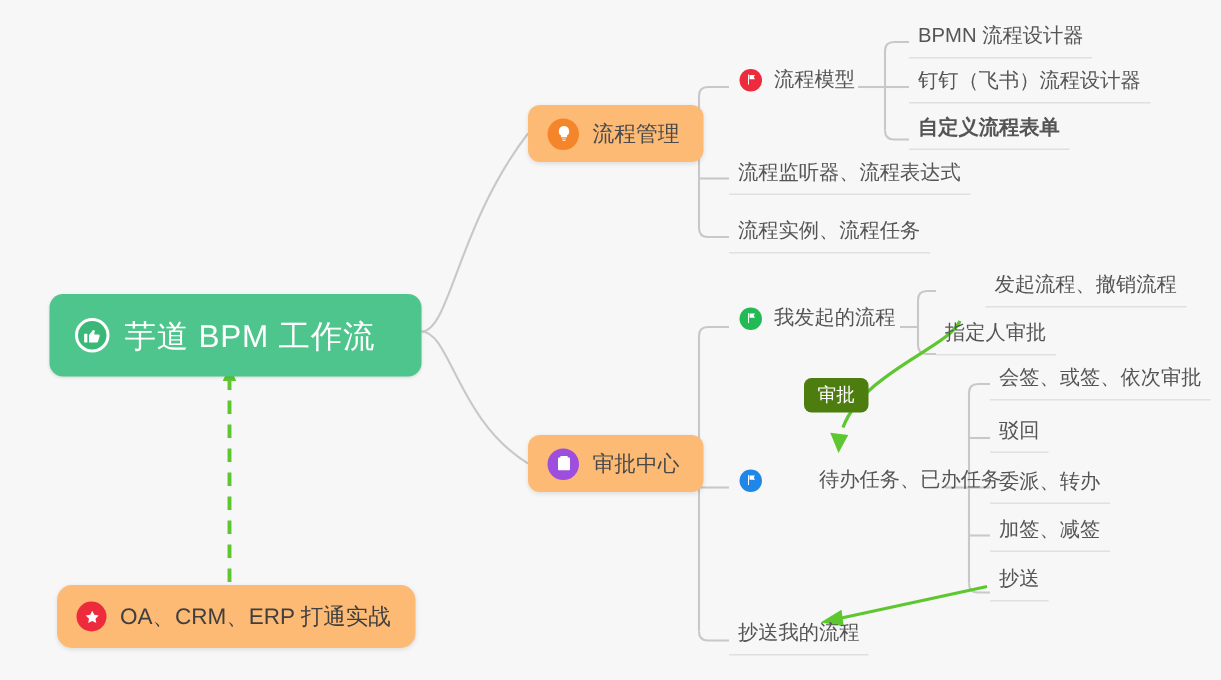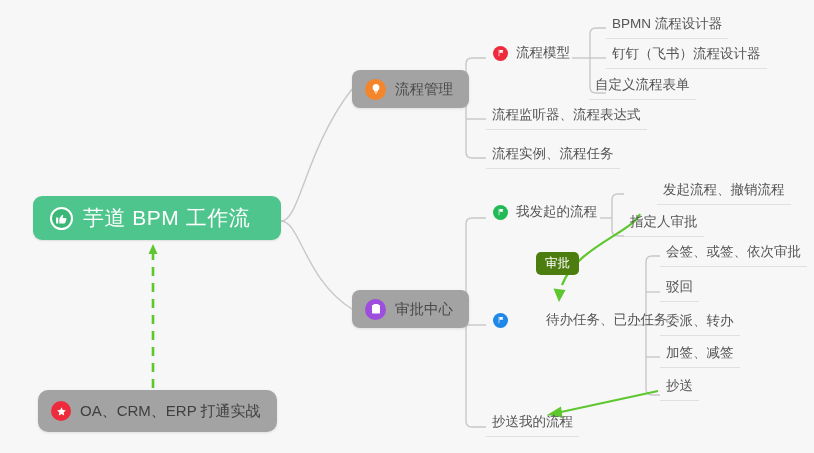--- a/index.html
+++ b/index.html
@@ -24,41 +24,41 @@
     height: 453px;
     pointer-events: none;
   }
 
   
   .root-node {
     position: absolute;
     left: 33px;
     top: 196px;
     width: 248px;
-    height: 44px;
+    height: 55px;
     background: #4ec58c;
     border-radius: 9px;
     box-shadow: 0 1px 2px rgba(0,0,0,0.10);
     display: flex;
     align-items: center;
     padding-left: 17px;
     box-sizing: border-box;
   }
   .root-label {
     color: #ffffff;
     font-size: 21px;
     letter-spacing: 0.5px;
     margin-left: 10px;
     white-space: nowrap;
   }
 
   
   .card-node {
     position: absolute;
-    background: #a3a3a3;
+    background: #fdba74;
     border-radius: 8px;
     box-shadow: 0 1px 3px rgba(0,0,0,0.10);
     display: flex;
     align-items: center;
     box-sizing: border-box;
     padding: 0 16px 0 13px;
     height: 38px;
   }
   .card-label {
     font-size: 14.5px;
@@ -255,21 +255,21 @@
     <span class="icon-circle sm ic-blue">
       <svg width="8" height="8" viewBox="0 0 24 24" fill="#ffffff">
         <path d="M5 2h2v20H5zM8 3h11l-2.6 4.2L19 11.5H8z"></path>
       </svg>
     </span>
     <span class="flag-label">待办任务、已办任务</span>
   </div>
 
   <div class="leaf" style="left:606px; top:13px;">BPMN 流程设计器</div>
   <div class="leaf" style="left:606px; top:43px;">钉钉（飞书）流程设计器</div>
-  <div class="leaf" style="left:589px; top:74px;">自定义流程表单</div>
+  <div class="leaf" style="left:606px; top:74px;font-weight:bold;">自定义流程表单</div>
   <div class="leaf" style="left:486px; top:104px;">流程监听器、流程表达式</div>
   <div class="leaf" style="left:486px; top:143px;">流程实例、流程任务</div>
 
   <div class="leaf" style="left:624px; top:179px;margin-left:33px;">发起流程、撤销流程</div>
   <div class="leaf" style="left:624px; top:211px;font-family:Liberation Mono, monospace;">指定人审批</div>
 
   <div class="leaf" style="left:660px; top:241px;font-family:Liberation Mono, monospace;">会签、或签、依次审批</div>
   <div class="leaf" style="left:660px; top:276px;">驳回</div>
   <div class="leaf" style="left:660px; top:310px;">委派、转办</div>
   <div class="leaf" style="left:660px; top:342px;">加签、减签</div>

